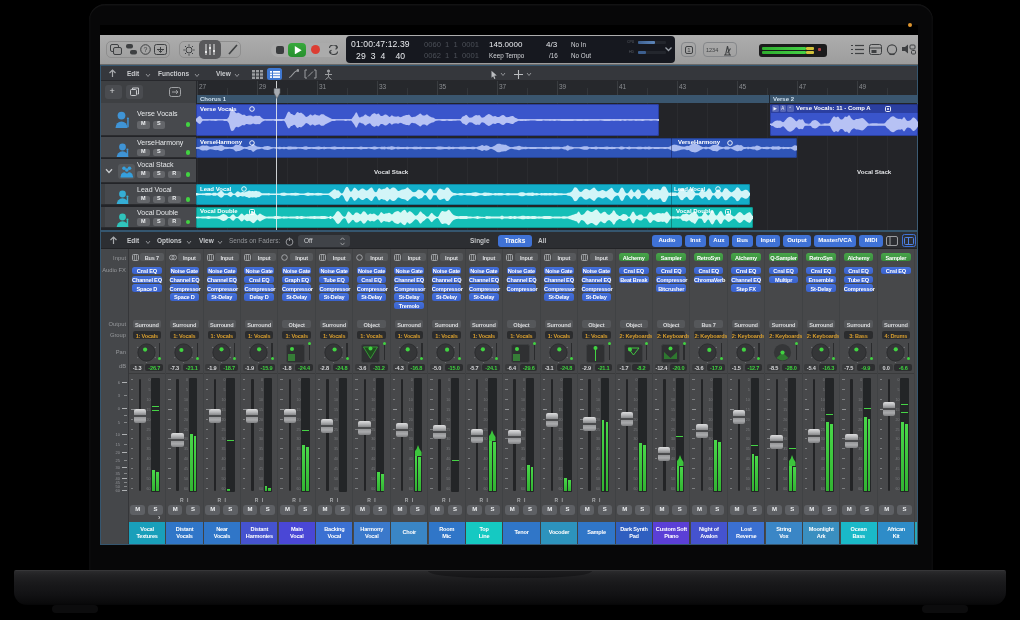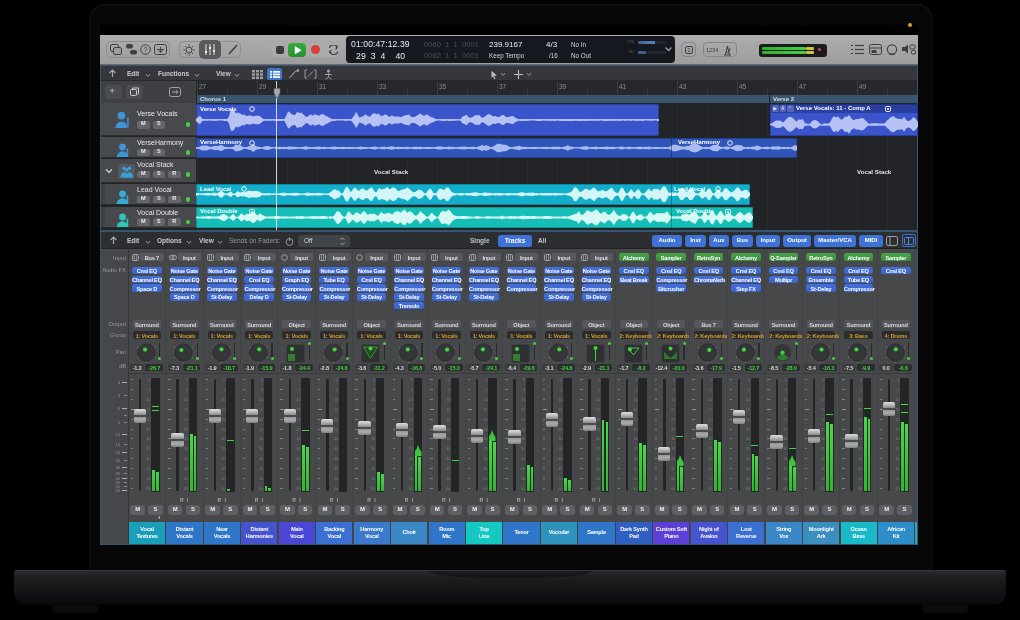--- a/index.html
+++ b/index.html
@@ -71,21 +71,21 @@
     </svg>
 <div class="ab" style="left:310.5px;top:45.3px;width:9px;height:9px;border-radius:5px;background:#dc3d32;"></div>
 <svg class="ab" style="left:327px;top:44.5px" width="13" height="10">
       <path d="M2.5 3 a4 3 0 0 1 8 0 M10.5 3 l-1.8 -1.6 M10.5 3 l-2 1.2 M10.5 6.5 a4 3 0 0 1 -8 0 M2.5 6.5 l1.8 1.6 M2.5 6.5 l2 -1.2" stroke="#3e4042" stroke-width="1.1" fill="none"></path>
     </svg>
 <div class="ab" style="left:346px;top:36px;width:329px;height:27px;border-radius:4px;background:#16181f;"></div>
 <div class="tx" style="left:351px;top:39px;font-size:8.6px;color:#e8eaee;letter-spacing:0.1px;">01:00:47:12.39</div>
 <div class="tx" style="left:356px;top:50.5px;font-size:8.6px;color:#e8eaee;letter-spacing:0.1px;">29&nbsp;&nbsp;3&nbsp;&nbsp;4&nbsp;&nbsp;&nbsp;&nbsp;40</div>
 <div class="tx" style="left:424px;top:39.5px;font-size:7.6px;color:#4c5058;letter-spacing:0px;">0060&nbsp;&nbsp;1&nbsp;&nbsp;1&nbsp;&nbsp;0001</div>
 <div class="tx" style="left:424px;top:51px;font-size:7.6px;color:#4c5058;letter-spacing:0px;">0062&nbsp;&nbsp;1&nbsp;&nbsp;1&nbsp;&nbsp;0001</div>
-<div class="tx" style="left:489px;top:39.5px;font-size:8px;color:#e8eaee;letter-spacing:0px;">239.9167</div>
+<div class="tx" style="left:489px;top:39.5px;font-size:8px;color:#e8eaee;letter-spacing:0px;">145.0000</div>
 <div class="tx" style="left:489px;top:52px;font-size:6.3px;color:#d4d6da;letter-spacing:0px;">Keep Tempo</div>
 <div class="tx" style="left:546px;top:39.5px;font-size:8px;color:#e8eaee;letter-spacing:0px;">4/3</div>
 <div class="tx" style="left:549px;top:52px;font-size:6.3px;color:#d4d6da;letter-spacing:0px;">/16</div>
 <div class="tx" style="left:571px;top:40.5px;font-size:6.3px;color:#d4d6da;letter-spacing:0px;">No In</div>
 <div class="tx" style="left:571px;top:51.5px;font-size:6.3px;color:#d4d6da;letter-spacing:0px;">No Out</div>
 <div class="tx" style="left:627px;top:40px;font-size:3.5px;color:#5a5e66;letter-spacing:0px;">CPU</div>
 <div class="tx" style="left:629px;top:50px;font-size:3.5px;color:#5a5e66;letter-spacing:0px;">HD</div>
 <div class="ab" style="left:638px;top:41px;width:28px;height:3px;background:#23262d;border-radius:1px;"></div>
 <div class="ab" style="left:638px;top:41px;width:17px;height:3px;background:linear-gradient(90deg,#3d5f8f,#5d86ba);border-radius:1px;"></div>
 <div class="ab" style="left:638px;top:51px;width:28px;height:3px;background:#23262d;border-radius:1px;"></div>

